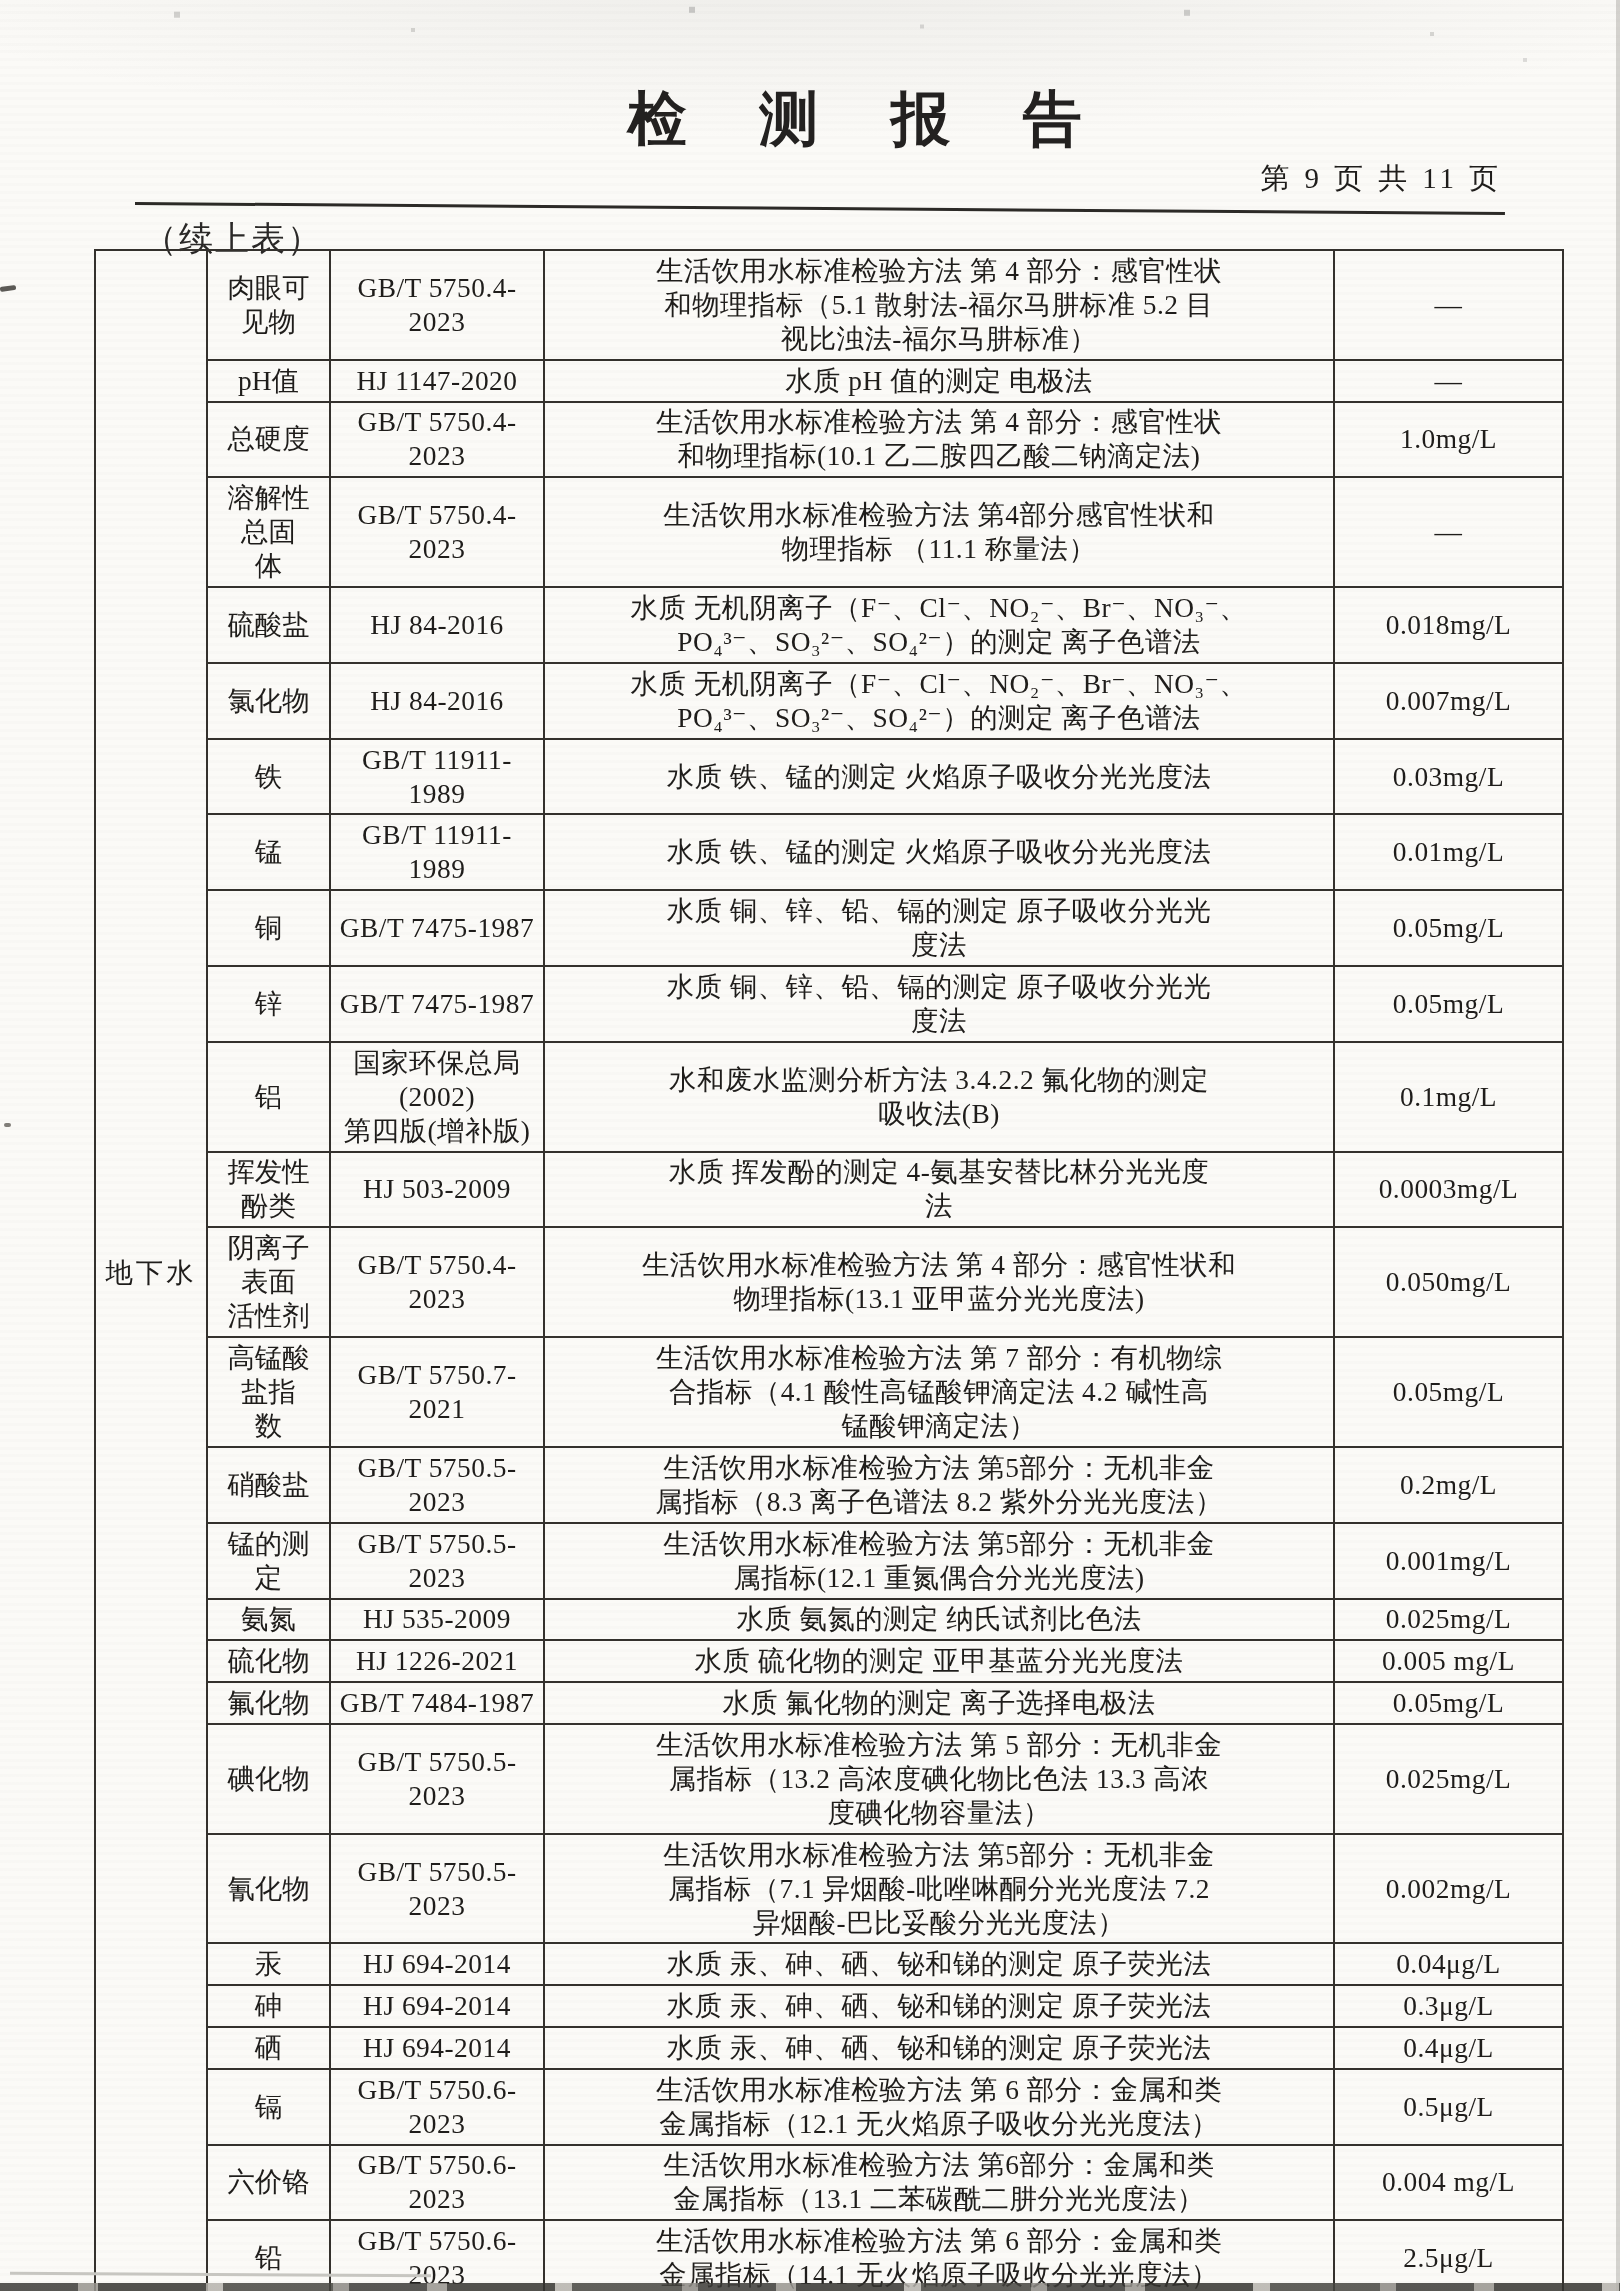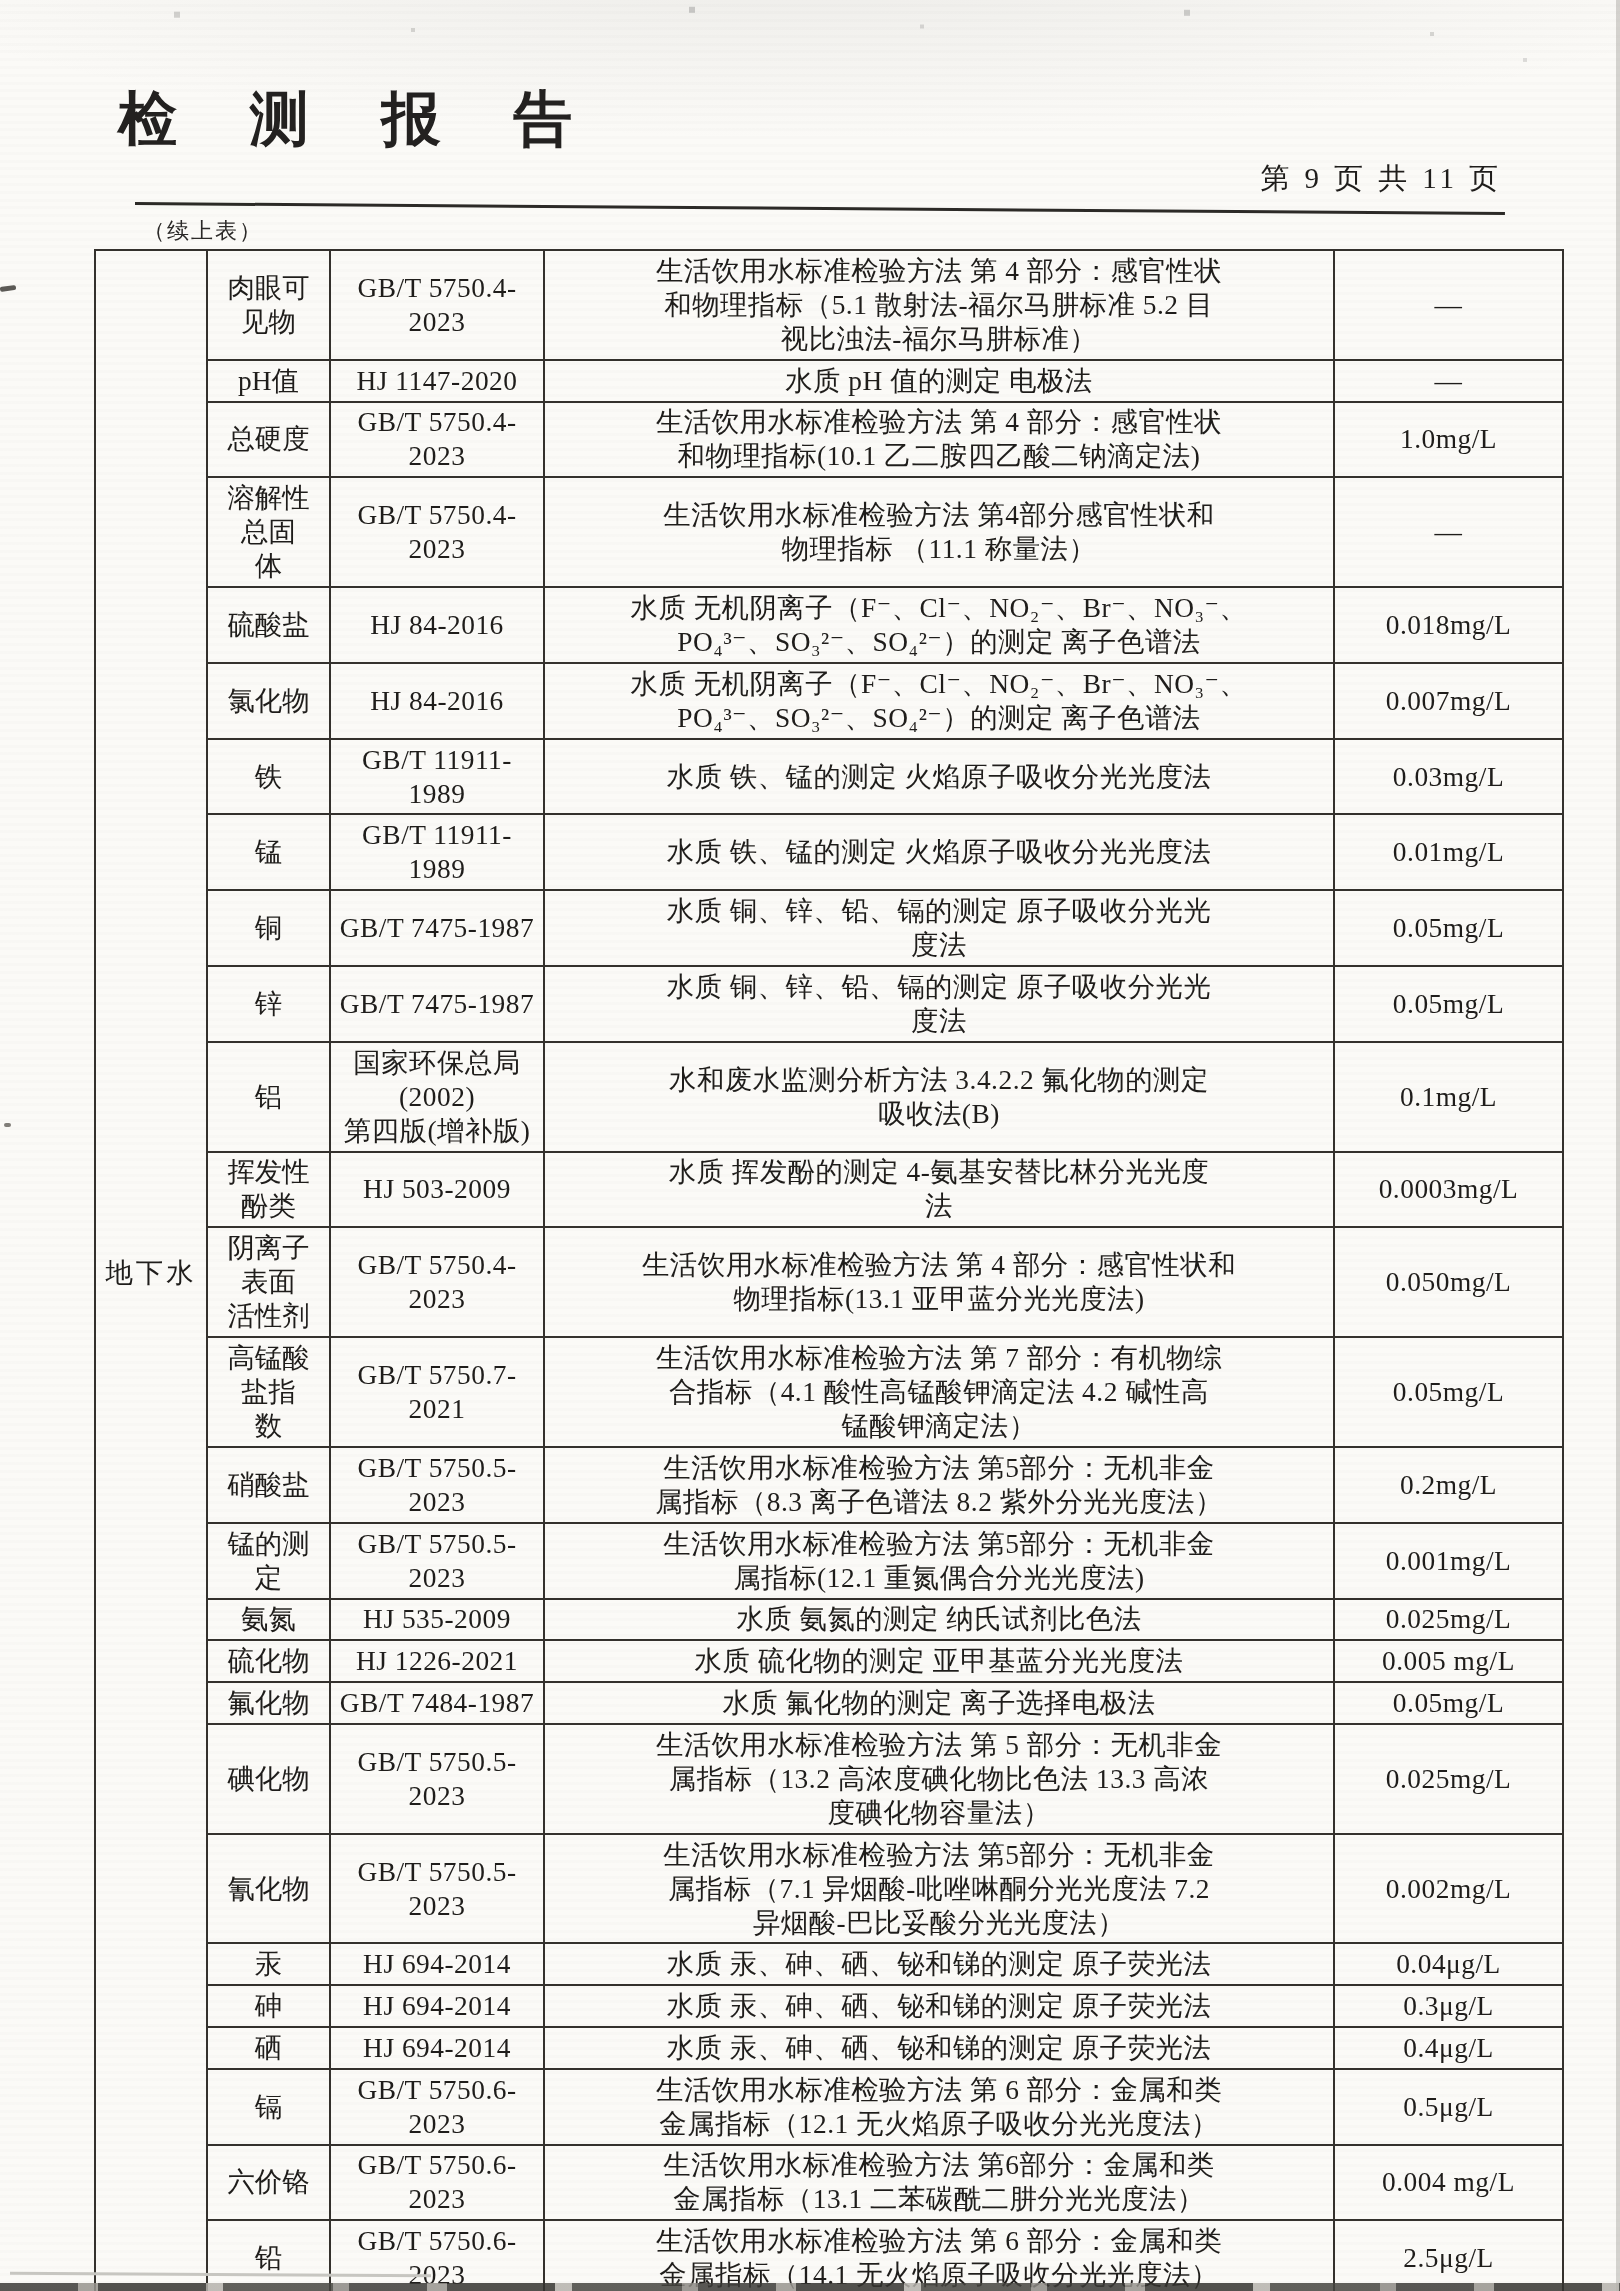--- a/index.html
+++ b/index.html
@@ -15,41 +15,42 @@
       radial-gradient(ellipse 1372px 255px at 50% -39px, rgba(110,110,105,0.10), transparent 70%),
       repeating-linear-gradient(0deg, rgba(0,0,0,0.012) 0 2.9px, transparent 2.9px 7.8px),
       #fbfaf7;
     color:#1f1d1b;
     overflow:hidden;
   }
   
   .title{
     position:absolute;top:80px;left:0;right:0;
     padding-left:118px;
+    text-align:center;
     font-size:59px;font-weight:700;
     letter-spacing:29px;
     color:#232120;
   }
   .report-no{
     position:absolute;top:167px;left:149px;
     font-size:30px;font-weight:700;letter-spacing:1px;
   }
   .page-indicator{
     position:absolute;top:159px;right:118px;
     font-size:29px;letter-spacing:3.9px;margin-left:36px;
   }
   .header-rule{
     position:absolute;top:202px;left:135px;width:1370px;height:2.9px;
     background:#2c2a27;
     transform:rotate(0.42deg);
     transform-origin:left center;
   }
   .continued{
     position:absolute;top:216px;left:143px;
-    font-size:22px;color:#2a2827;letter-spacing:2px;
+    font-size:34px;color:#2a2827;letter-spacing:2px;
   }
   
   table.report{
     position:absolute;left:94px;top:249px;width:1468px;
     border-collapse:collapse;table-layout:fixed;
     background:transparent;
   }
   table.report td{
     border:2px solid #34312d;
     text-align:center;vertical-align:middle;

